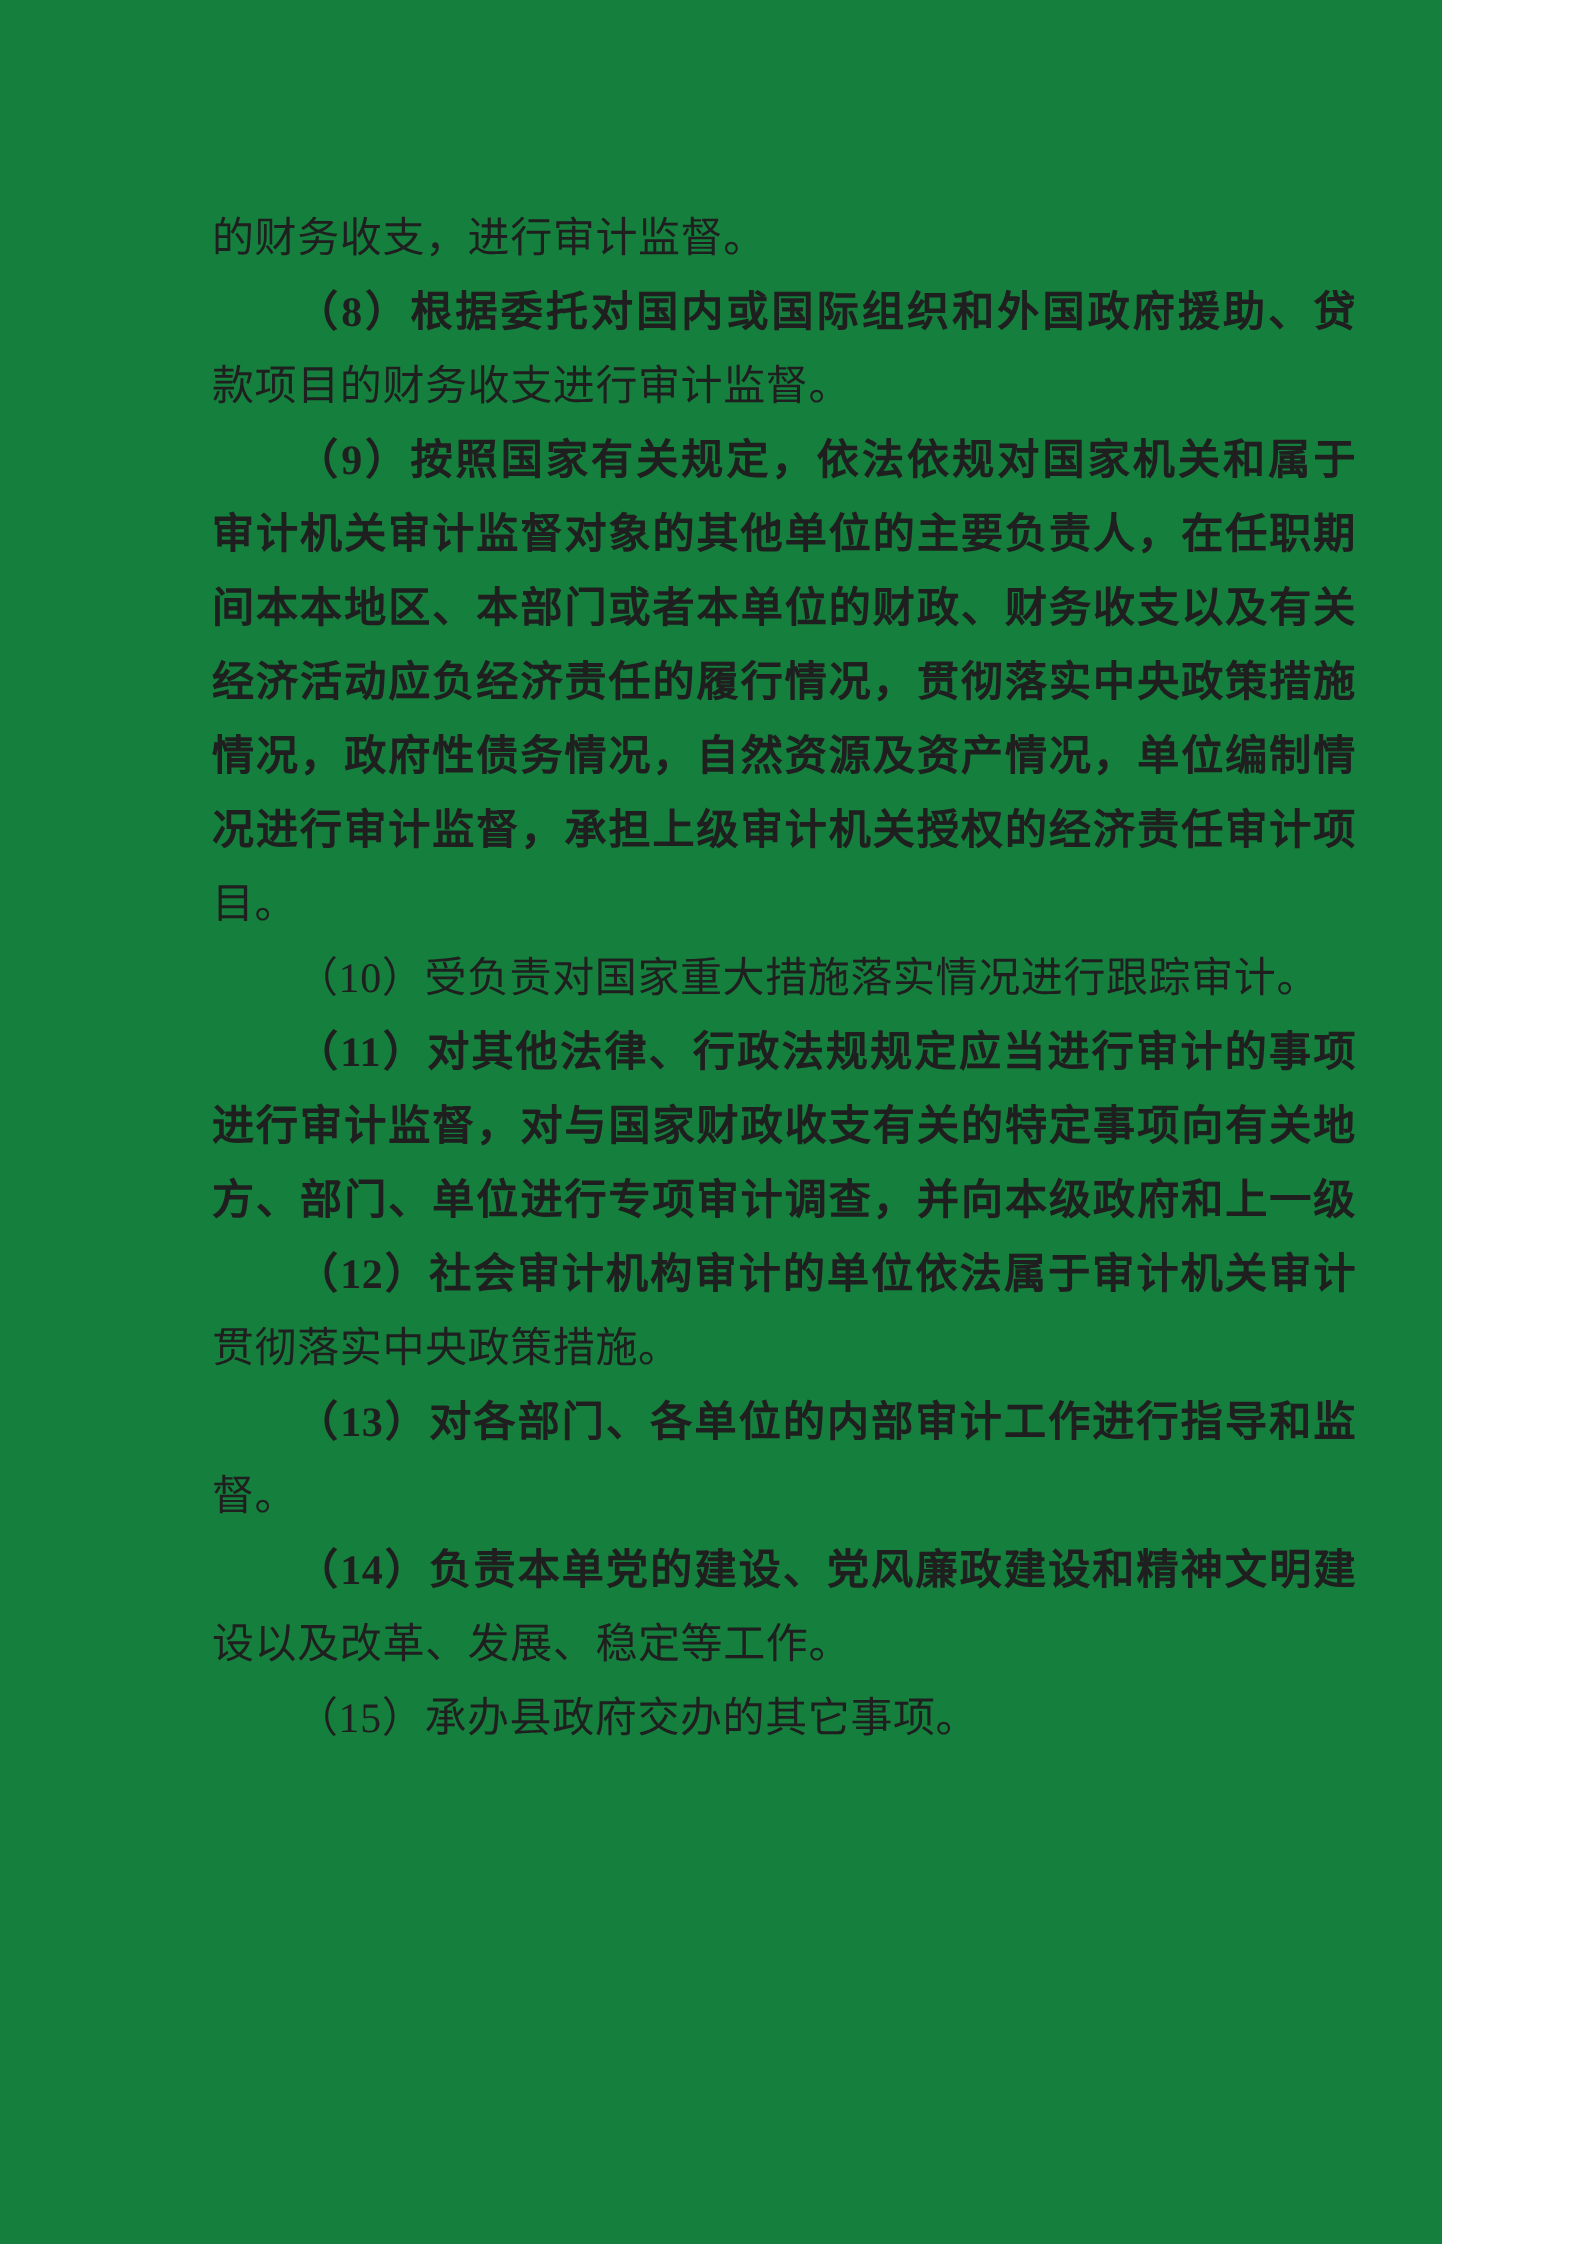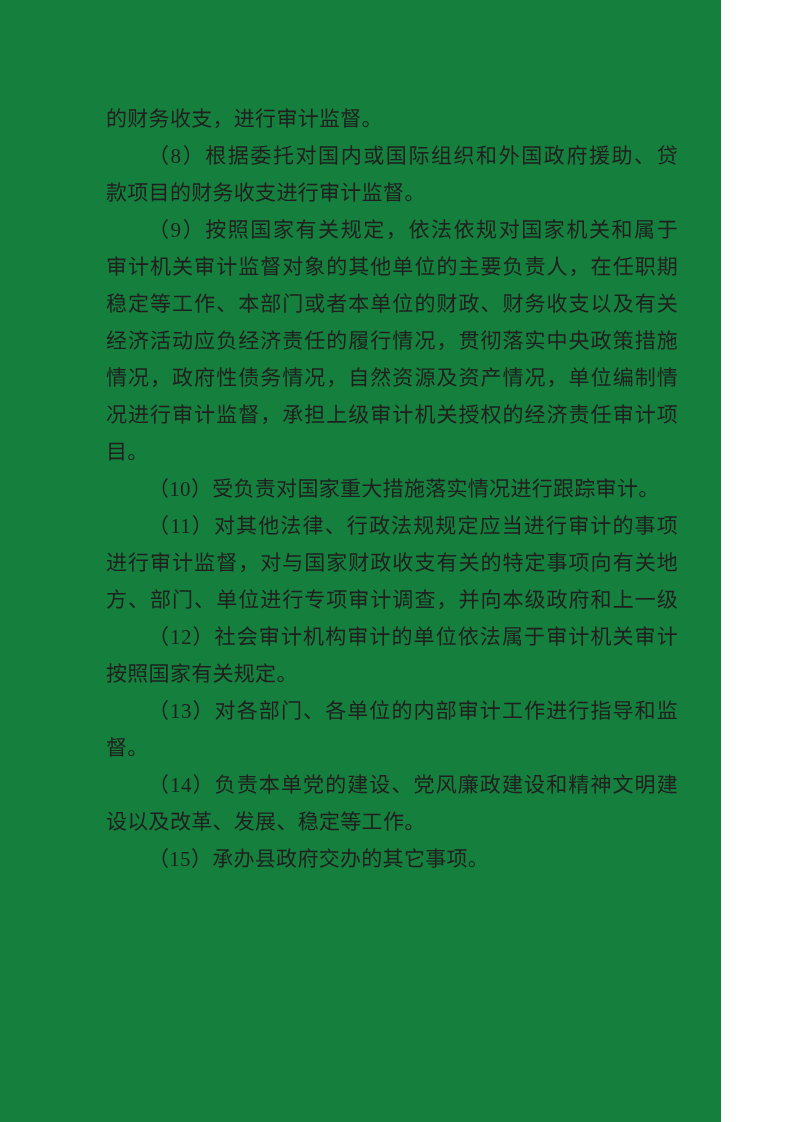--- a/index.html
+++ b/index.html
@@ -32,43 +32,44 @@
     white-space: normal;
     overflow: hidden;
     text-align: left;
   }
   .line.indent {
     text-indent: 2em;
   }
   .line.fill {
     text-align: justify;
     text-align-last: justify;
+    font-weight: bold;
     -moz-text-align-last: justify;
   }
 </style>
 </head>
 <body style="background: rgb(255, 255, 255);">
 
 <div class="page">
   <div class="doc-body" style="color: rgb(31, 31, 31);">
       <div class="line">的财务收支，进行审计监督。</div>
       <div class="line indent fill">（8）根据委托对国内或国际组织和外国政府援助、贷</div>
       <div class="line">款项目的财务收支进行审计监督。</div>
       <div class="line indent fill">（9）按照国家有关规定，依法依规对国家机关和属于</div>
       <div class="line fill">审计机关审计监督对象的其他单位的主要负责人，在任职期</div>
-      <div class="line fill">稳定等工作、本部门或者本单位的财政、财务收支以及有关</div>
+      <div class="line fill">间本本地区、本部门或者本单位的财政、财务收支以及有关</div>
       <div class="line fill">经济活动应负经济责任的履行情况，贯彻落实中央政策措施</div>
       <div class="line fill">情况，政府性债务情况，自然资源及资产情况，单位编制情</div>
       <div class="line fill">况进行审计监督，承担上级审计机关授权的经济责任审计项</div>
       <div class="line">目。</div>
       <div class="line indent">（10）受负责对国家重大措施落实情况进行跟踪审计。</div>
       <div class="line indent fill">（11）对其他法律、行政法规规定应当进行审计的事项</div>
       <div class="line fill">进行审计监督，对与国家财政收支有关的特定事项向有关地</div>
       <div class="line fill">方、部门、单位进行专项审计调查，并向本级政府和上一级</div>
       <div class="line indent fill">（12）社会审计机构审计的单位依法属于审计机关审计</div>
-      <div class="line">按照国家有关规定。</div>
+      <div class="line">贯彻落实中央政策措施。</div>
       <div class="line indent fill">（13）对各部门、各单位的内部审计工作进行指导和监</div>
       <div class="line">督。</div>
       <div class="line indent fill">（14）负责本单党的建设、党风廉政建设和精神文明建</div>
       <div class="line">设以及改革、发展、稳定等工作。</div>
       <div class="line indent">（15）承办县政府交办的其它事项。</div>
     </div>
 </div>
 
 </body></html>

